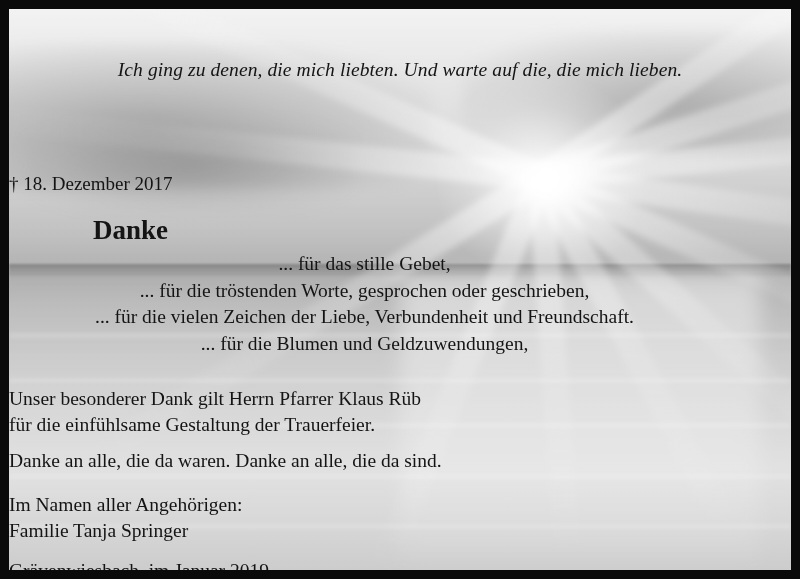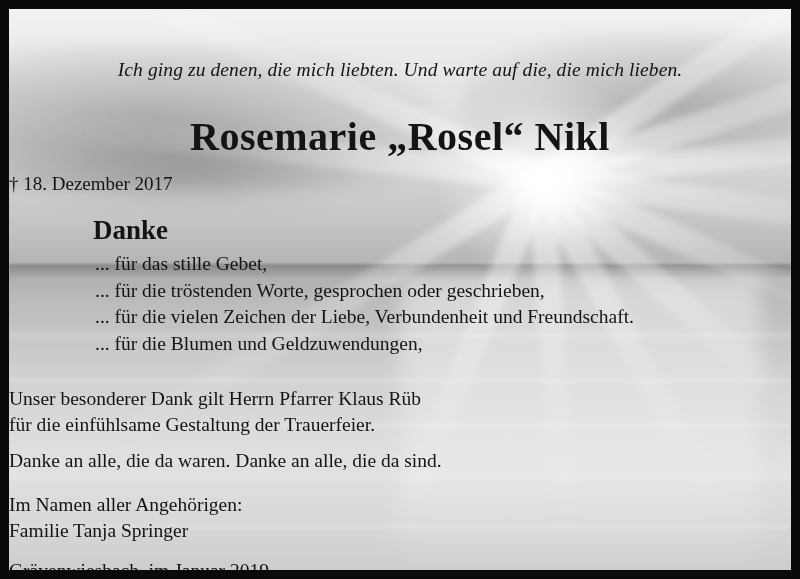--- a/index.html
+++ b/index.html
@@ -195,21 +195,21 @@
     font-weight: bold;
     font-size: 27px;
   }
   .thanks-list {
     position: absolute;
     left: 86px;
     top: 214px;
     font-size: 19.5px;
     line-height: 26.5px;
   }
-  .thanks-list div { white-space: nowrap; }
+  .thanks-list div { white-space: nowrap; text-align: center; }
 
   .para {
     position: absolute;
     left: 0;
     width: 100%;
     text-align: left;
     font-size: 19.5px;
     line-height: 25.5px;
   }
   .para-pfarrer { top: 349px; }
@@ -252,21 +252,20 @@
     <div class="wave" style="top:83%;"></div>
     <div class="wave" style="top:92%;"></div>
 
     <div class="wash"></div>
   </div>
 
   <div class="content">
 
     <div class="motto">Ich ging zu denen, die mich liebten. Und warte auf die, die mich lieben.</div>
 
-    <div class="name">Rosemarie „Rosel“ Nikl</div>
 
     <div class="date">† 18. Dezember 2017</div>
 
     <div class="danke">Danke</div>
 
     <div class="thanks-list">
       <div>... für das stille Gebet,</div>
       <div>... für die tröstenden Worte, gesprochen oder geschrieben,</div>
       <div>... für die vielen Zeichen der Liebe, Verbundenheit und Freundschaft.</div>
       <div>... für die Blumen und Geldzuwendungen,</div>

